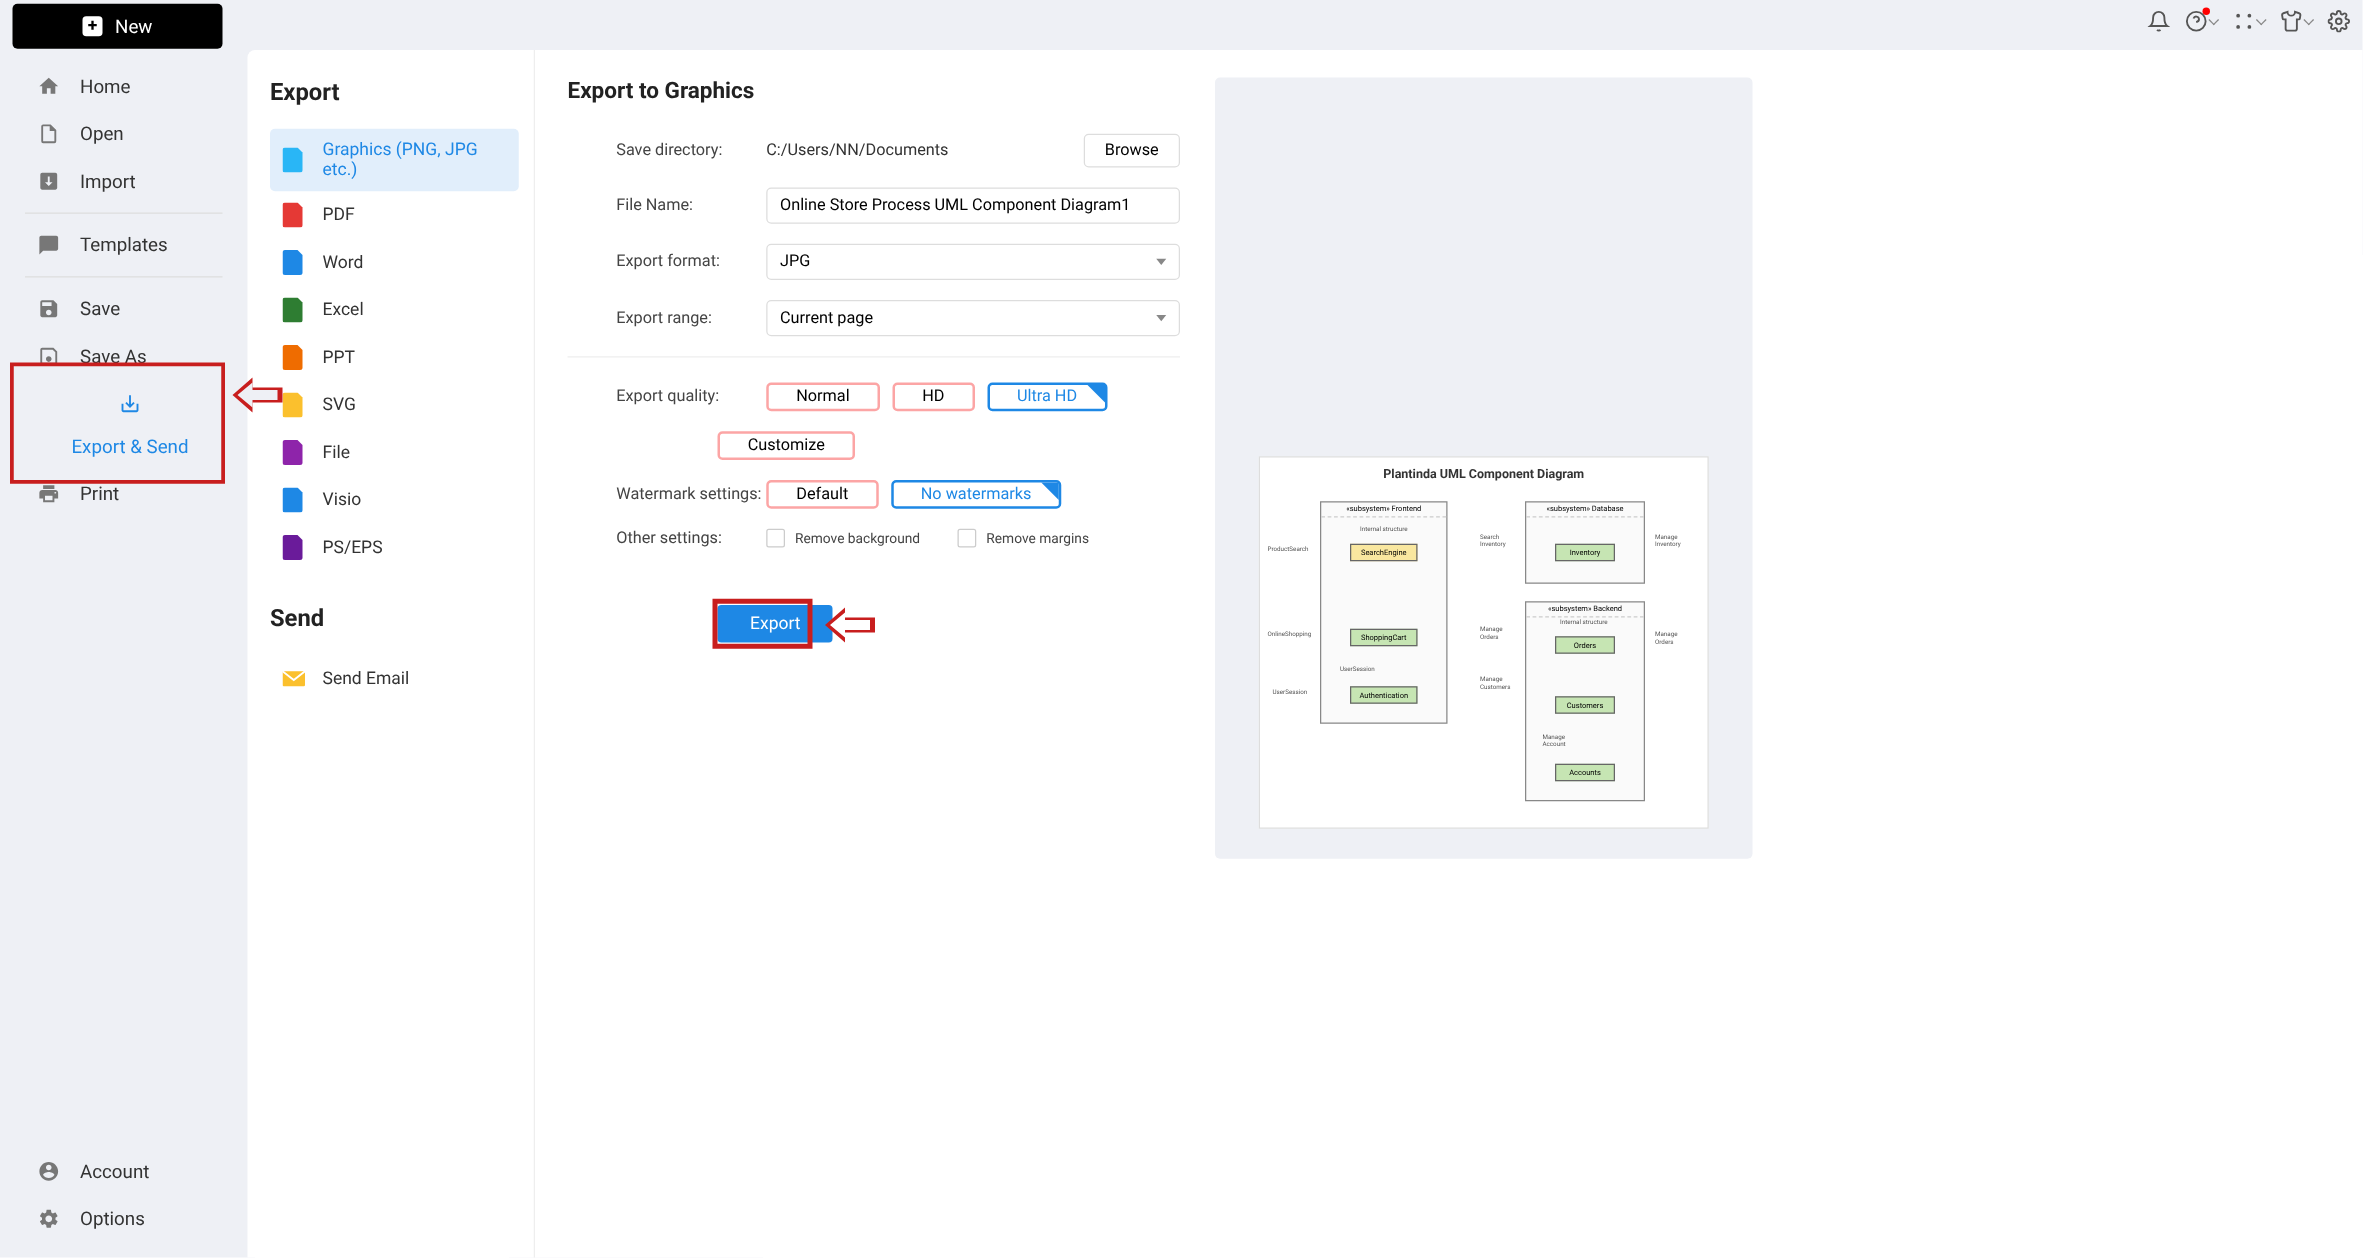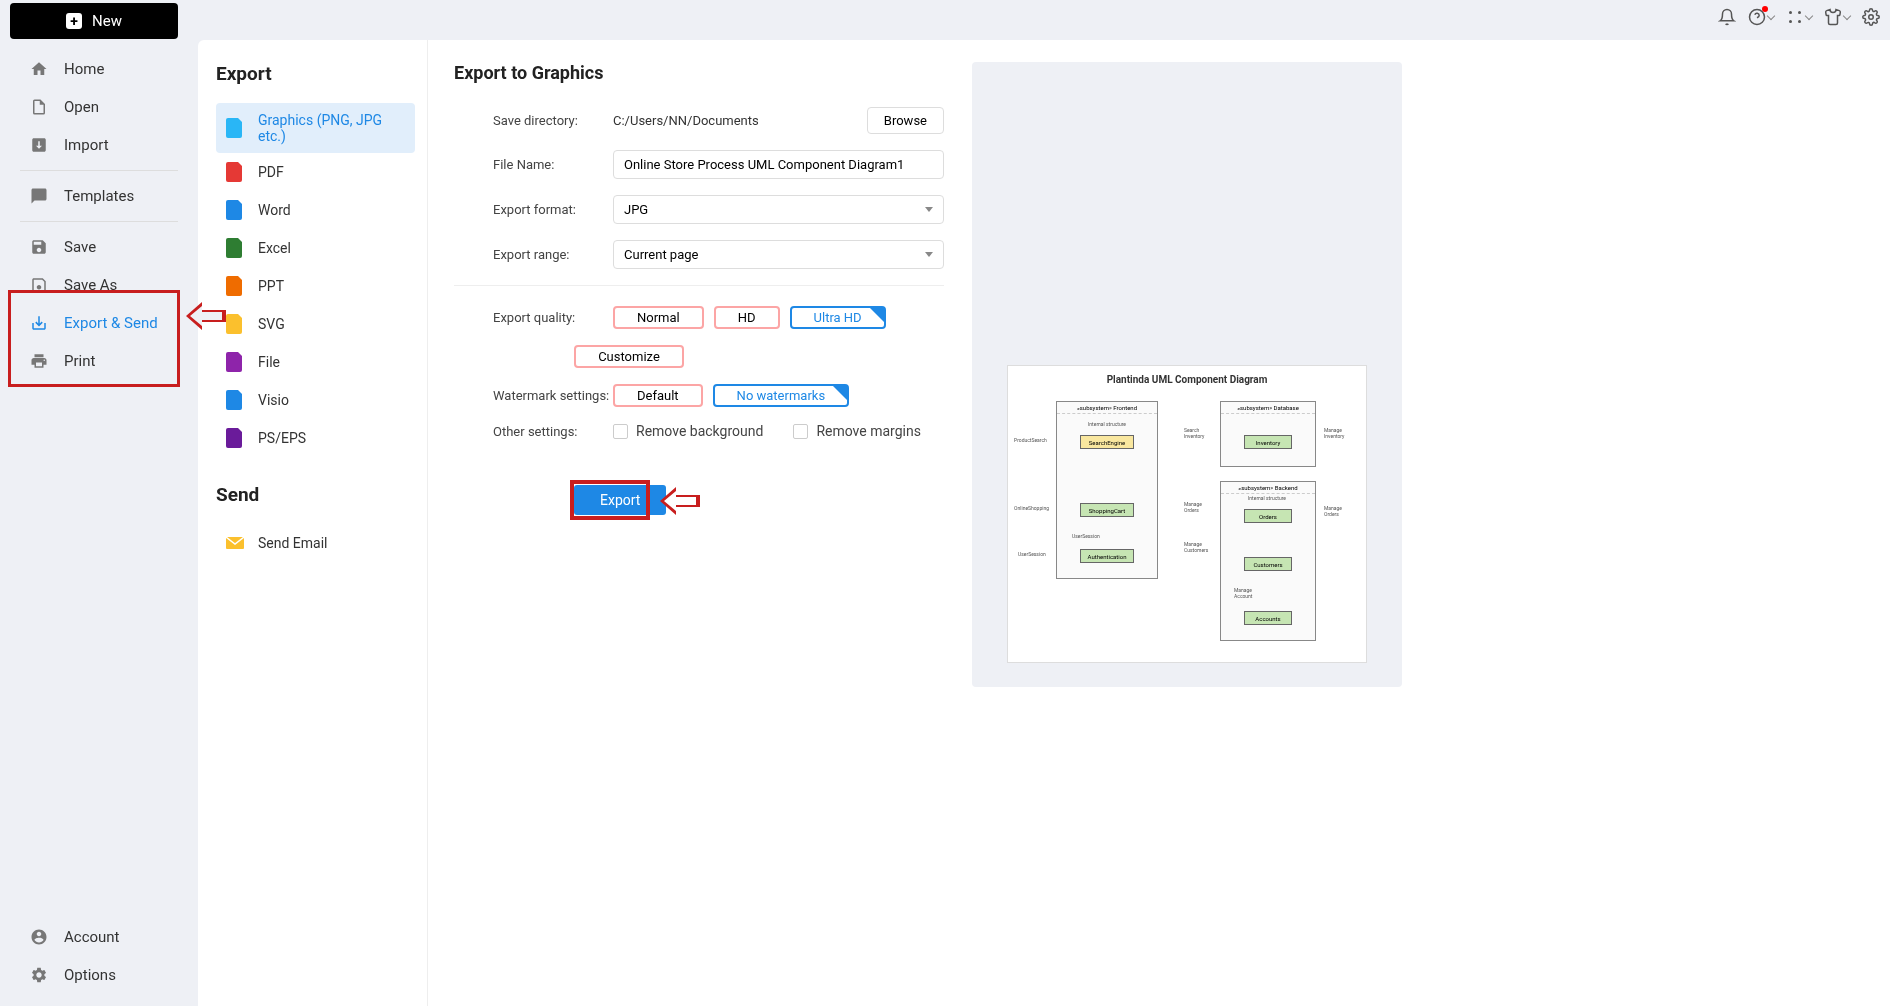--- a/index.html
+++ b/index.html
@@ -12,21 +12,21 @@
 .caret { width: 6px; height: 6px; border-right: 1px solid #888; border-bottom: 1px solid #888; transform: rotate(45deg); margin-left: 2px; margin-top: -2px; }
 .tb-group { display: flex; align-items: center; }
 
 .new-btn { position: absolute; left: 10px; top: 3px; width: 168px; height: 36px; background: #000; color: #fff; border-radius: 4px; display: flex; align-items: center; justify-content: center; gap: 10px; font-size: 15px; cursor: pointer; }
 .new-btn .plus-box { width: 16px; height: 16px; background: #fff; color: #000; border-radius: 3px; display: flex; align-items: center; justify-content: center; font-weight: bold; font-size: 14px; line-height: 1; }
 
 .sidebar { position: absolute; left: 0; top: 50px; width: 198px; height: calc(100% - 50px); display: flex; flex-direction: column; }
 .sidebar-item { display: flex; align-items: center; gap: 16px; padding: 10px 20px 10px 30px; font-size: 15px; color: #333; cursor: pointer; }
 .sidebar-item .icon { width: 18px; height: 18px; color: #777; flex-shrink: 0; }
 .sidebar-divider { height: 1px; background: #ddd; margin: 6px 20px; }
-.sidebar-item.active { color: #1e88e5; }
+.sidebar-item.active { color: #1e88e5; flex-direction: column; }
 .sidebar-item.active .icon { color: #1e88e5; }
 .sidebar-bottom { margin-top: auto; margin-bottom: 12px; }
 
 .highlight-box-saveas { position: absolute; left: 8px; top: 290px; width: 172px; height: 97px; border: 3px solid #c81e1e; pointer-events: none; z-index: 5; }
 .arrow-left { position: absolute; left: 184px; top: 296px; z-index: 6; pointer-events: none; }
 .arrow-left svg { width: 44px; height: 40px; }
 
 .content { position: absolute; left: 198px; top: 40px; width: calc(100% - 198px); height: calc(100% - 40px); background: #fff; border-top-left-radius: 6px; display: flex; }
 
 .export-col { width: 230px; padding: 22px 12px 22px 18px; border-right: 1px solid #eee; }
@@ -44,21 +44,21 @@
 .browse-btn { margin-left: auto; padding: 5px 16px; border: 1px solid #ddd; border-radius: 4px; font-size: 13px; cursor: pointer; background: #fff; }
 .form-input { flex: 1; padding: 6px 10px; border: 1px solid #ddd; border-radius: 4px; font-size: 13px; }
 .form-select { flex: 1; padding: 6px 10px; border: 1px solid #ddd; border-radius: 4px; font-size: 13px; background: #fff; position: relative; cursor: pointer; display: flex; justify-content: space-between; align-items: center; }
 .form-select .sel-caret { width: 0; height: 0; border-left: 4px solid transparent; border-right: 4px solid transparent; border-top: 5px solid #888; }
 .hr { height: 1px; background: #eee; margin: 10px 0 20px; }
 
 .pill-row { display: flex; gap: 10px; flex-wrap: wrap; }
 .pill { padding: 2px 22px; border: 2px solid #fca5a5; border-radius: 4px; font-size: 13px; cursor: pointer; background: #fff; position: relative; }
 .pill.selected { border-color: #1e88e5; color: #1e88e5; }
 .pill.selected .corner { position: absolute; top: 0; right: 0; width: 0; height: 0; border-style: solid; border-width: 0 14px 14px 0; border-color: transparent #1e88e5 transparent transparent; }
-.checkbox-item { display: flex; align-items: center; gap: 8px; font-size: 14px; color: #444; cursor: pointer; }
+.checkbox-item { display: flex; align-items: center; gap: 8px; font-size: 11px; color: #444; cursor: pointer; }
 .checkbox-item .box { width: 15px; height: 15px; border: 1px solid #ccc; border-radius: 2px; }
 
 .export-btn { padding: 7px 26px; background: #1e88e5; color: #fff; border: none; border-radius: 3px; font-size: 14px; cursor: pointer; margin-left: 120px; margin-top: 30px; }
 .highlight-export { position: absolute; border: 4px solid #c81e1e; pointer-events: none; z-index: 5; }
 .arrow-export { position: absolute; z-index: 6; pointer-events: none; }
 
 .preview-area { flex: 1; background: #eef0f5; border-radius: 4px; display: flex; align-items: flex-end; justify-content: center; padding: 24px; max-width: 430px; height: 625px; }
 .preview-box { background: #fff; width: 360px; height: 298px; border: 1px solid #ddd; position: relative; margin-top: 140px; }
 .preview-title { text-align: center; font-size: 10px; font-weight: 700; margin-top: 8px; color: #333; }
 .uml-canvas { position: relative; width: 100%; height: 270px; }

